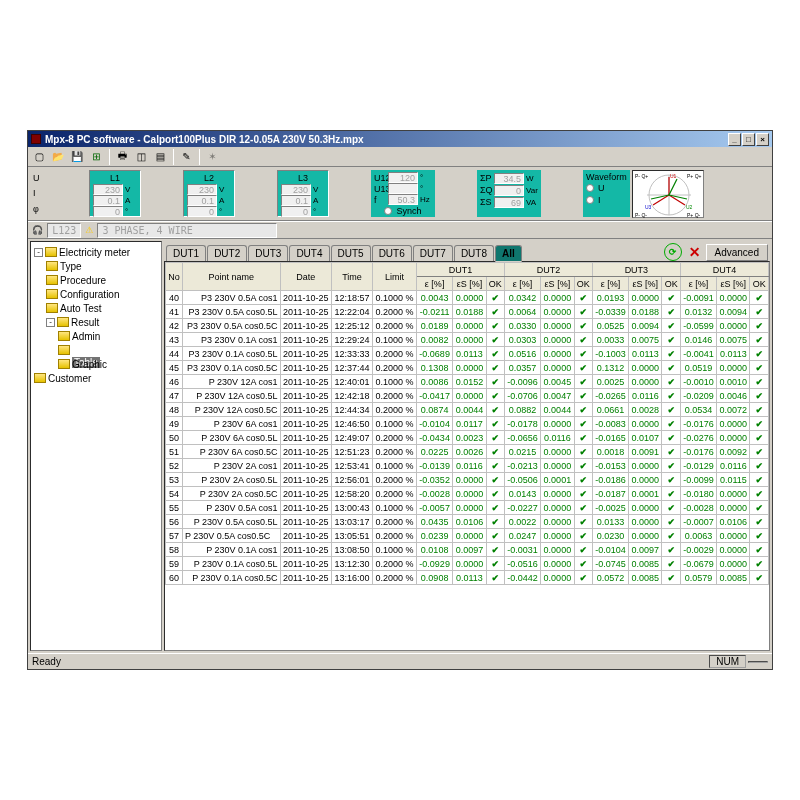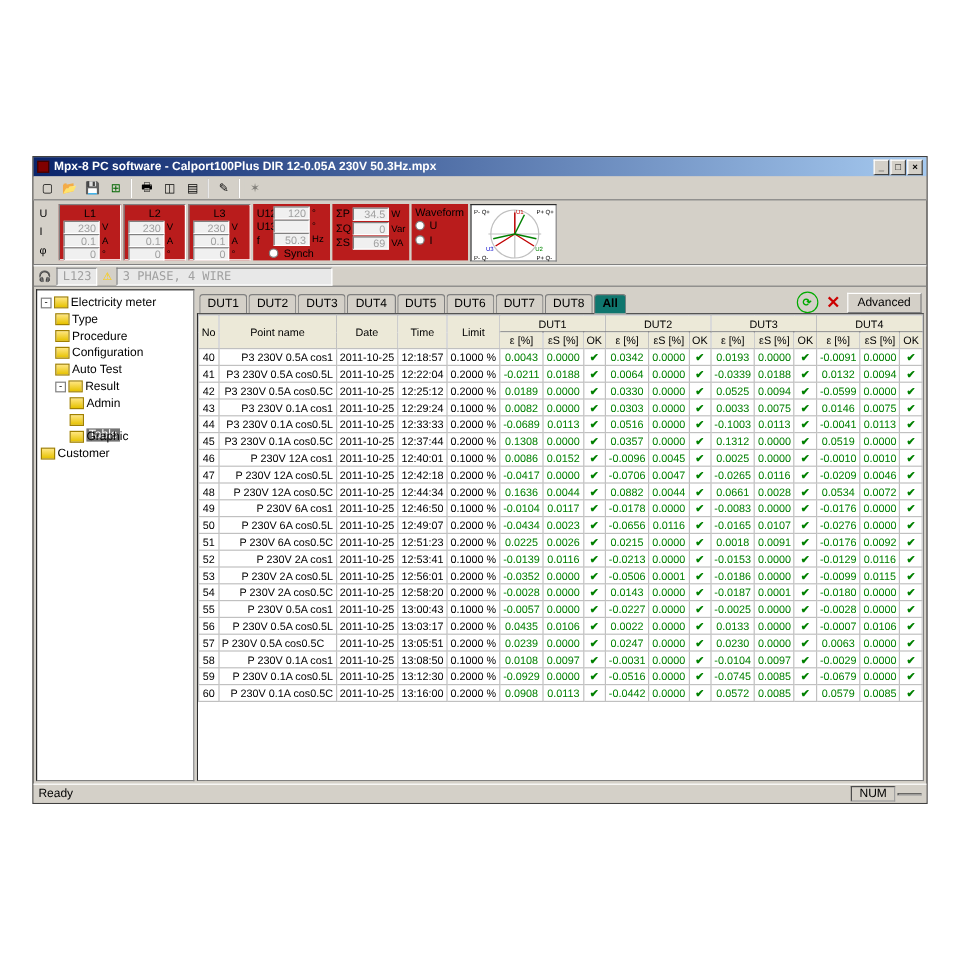--- a/index.html
+++ b/index.html
@@ -8,21 +8,21 @@
   .app-window { width: 100%; height: 100%; background: #d4d0c8; border: 1px solid #404040; display: flex; flex-direction: column; }
   .titlebar { background: linear-gradient(to right,#0a246a,#a6caf0); color:#fff; height:16px; display:flex; align-items:center; padding:0 3px; font-size:10px; font-weight:bold; }
   .titlebar .spacer { flex:1; }
   .title-btn { width:13px; height:13px; background:#d4d0c8; border:1px solid #fff; border-right-color:#404040; border-bottom-color:#404040; margin-left:1px; display:flex;align-items:center;justify-content:center;font-size:8px;color:#000;}
   .menubar { background:#d4d0c8; height:16px; display:flex; align-items:center; padding:0 4px; font-size:10px; gap:10px; border-bottom:1px solid #808080;}
   .menubar span { }
   .toolbar { height:20px; background:#d4d0c8; border-bottom:1px solid #808080; display:flex; align-items:center; padding:0 3px; gap:2px;}
   .tbtn { width:17px; height:17px; border:1px solid #d4d0c8; display:flex;align-items:center;justify-content:center; font-size:10px;}
   .sep { width:1px; height:16px; background:#808080; margin:0 2px; border-right:1px solid #fff;}
   .measure-panel { display:flex; padding:3px; gap:2px; border-bottom:1px solid #808080; height:54px;}
-  .mgroup { border:1px solid #808080; border-right-color:#fff; border-bottom-color:#fff; padding:2px 3px 1px 3px; background:#b91c1c; display:flex; flex-direction:column; }
+  .mgroup { border:1px solid #808080; border-right-color:#fff; border-bottom-color:#fff; padding:2px 3px 1px 3px; background:#14b8a6; display:flex; flex-direction:column;margin-left:40px; }
   .mgroup .lbl { text-align:center; font-size:9px; margin-bottom:1px;}
   .mrow { display:flex; align-items:center; gap:2px; font-size:9px; height:12px;}
   .mrow .k { width:12px;}
   .mval { background:#f0f0f0; border:1px solid #808080; border-right-color:#fff;border-bottom-color:#fff; width:30px; text-align:right; padding:0 2px; color:#a0a0a0; height:11px; line-height:10px; font-size:9px;}
   .u { width:12px; font-size:8px;}
   .radio-dot{width:8px;height:8px;border-radius:50%;border:1px solid #808080;background:#fff;display:inline-block;vertical-align:middle;margin-right:2px;}
   .standby-btn{border:1px solid #fff;border-right-color:#808080;border-bottom-color:#808080;padding:5px 10px;background:#d4d0c8;color:#808080;}
   .statusline{height:18px;border-top:1px solid #fff;border-bottom:1px solid #808080;display:flex;align-items:center;padding:0 4px;gap:4px;}
   .statusline .fld{background:#e8e8e8;border:1px solid #808080;border-right-color:#fff;border-bottom-color:#fff;padding:1px 4px;color:#a0a0a0;font-family:monospace;font-size:10px;}
   .content { flex:1; display:flex; overflow:hidden;}
@@ -460,21 +460,21 @@
                   <td class="pos">-0.0209</td>
                   <td class="pos">0.0046</td>
                   <td><span class="chk">✔</span></td>
                 </tr>
                 <tr>
                   <td>48</td>
                   <td style="text-align: right;">P 230V 12A cos0.5C</td>
                   <td>2011-10-25</td>
                   <td>12:44:34</td>
                   <td>0.2000 %</td>
-                  <td class="pos">0.1636</td>
+                  <td class="pos">0.0874</td>
                   <td class="pos">0.0044</td>
                   <td><span class="chk">✔</span></td>
                   <td class="pos">0.0882</td>
                   <td class="pos">0.0044</td>
                   <td><span class="chk">✔</span></td>
                   <td class="pos">0.0661</td>
                   <td class="pos">0.0028</td>
                   <td><span class="chk">✔</span></td>
                   <td class="pos">0.0534</td>
                   <td class="pos">0.0072</td>

